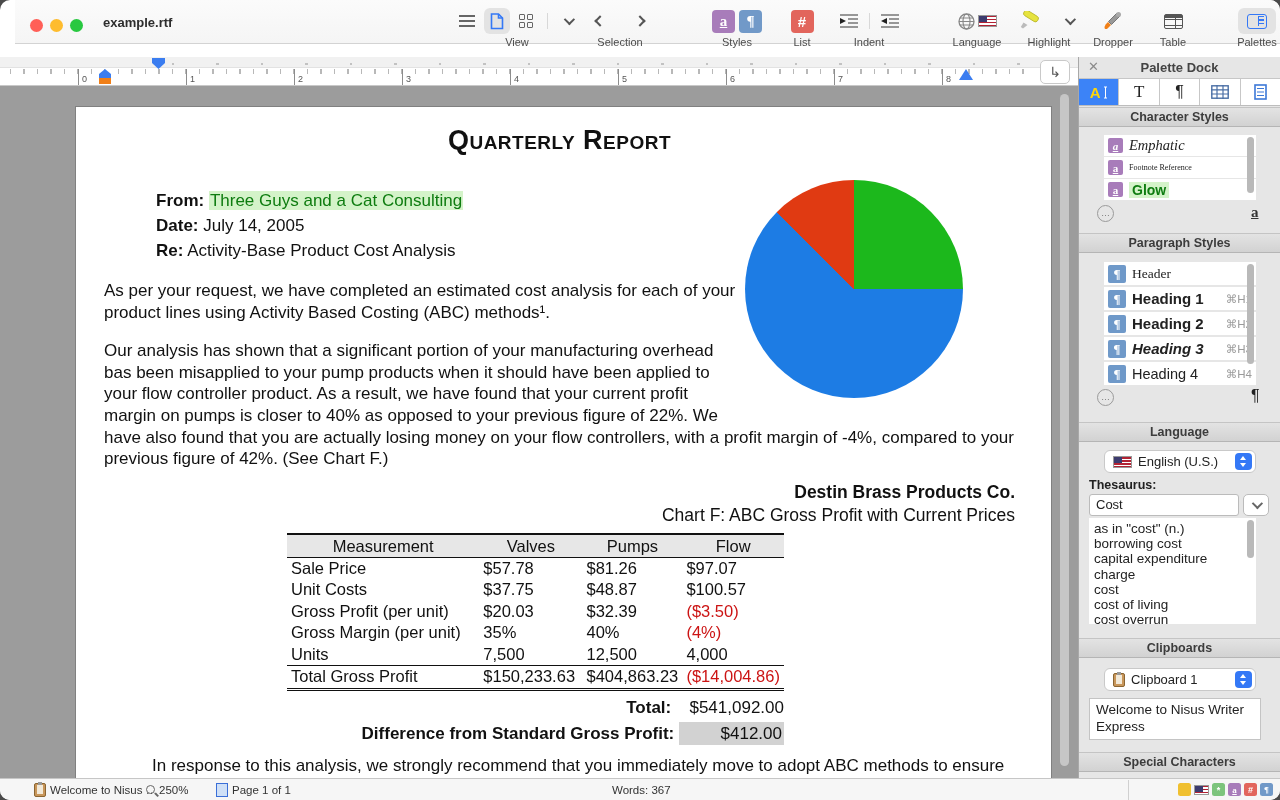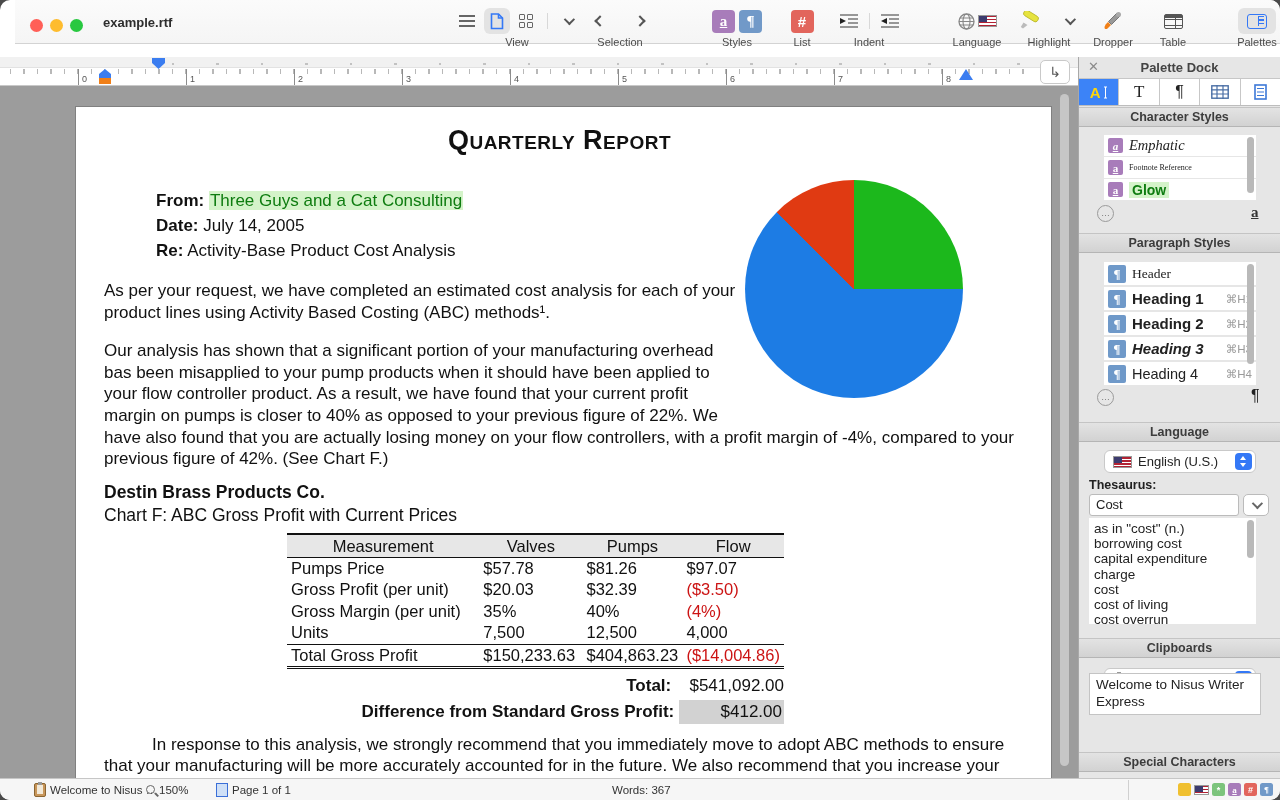--- a/index.html
+++ b/index.html
@@ -74,21 +74,21 @@
         border:1px solid #808080;border-bottom:none;font-family:Liberation Sans, sans-serif;color:#111;}
   .doc-scroll{position:absolute;left:1060px;top:8px;width:9px;height:672px;background:#c6c6c6;border-radius:5px;}
   .page-inner{position:absolute;left:28px;top:18px;width:911px;}
   .doc-title{text-align:center;font-variant:small-caps;font-weight:700;font-size:27px;letter-spacing:0.5px;}
   .flow{margin-top:12px;font-size:17px;line-height:21.6px;}
   .float-spacer{float:right;width:273px;height:229px;}
   .meta{margin:32px 0 0 52px;line-height:25px;}
   .meta b{font-weight:700;}
   .hl-green{color:var(--green_text);background:var(--green_bg);padding:0 1px;}
   .para{margin-top:17px;text-align:left;}
-  .center-line{text-align:left;margin-top:10px;font-size:17.5px;}
+  .center-line{text-align:right;margin-top:10px;font-size:17.5px;}
   .center-line.bold{font-weight:700;margin-top:12px;}
   .pie{position:absolute;left:669px;top:73px;width:218px;height:218px;border-radius:50%;}
 
   
   table.abc{border-collapse:collapse;margin:6px 0 0 183px;width:497px;font-size:16.5px;}
   table.abc th{background:#e7e7e7;border-top:2px solid #111;border-bottom:1.5px solid #111;
     font-weight:400;text-align:center;padding:0 4px;line-height:22px;}
   table.abc td{padding:0 4px;line-height:21.5px;white-space:nowrap;}
   table.abc td.num{text-align:left;}
   table.abc tr.units td{border-bottom:1.5px solid #111;}
@@ -347,24 +347,30 @@
             <thead>
               <tr>
                 <th style="width:200px">Measurement</th>
                 <th style="width:105px">Valves</th>
                 <th style="width:100px">Pumps</th>
                 <th style="width:92px">Flow</th>
               </tr>
             </thead>
             <tbody>
               <tr>
-                <td>Pumps Price</td>
+                <td>Sale Price</td>
                 <td class="num">$57.78</td>
                 <td class="num">$81.26</td>
                 <td class="num">$97.07</td>
+              </tr>
+              <tr>
+                <td>Unit Costs</td>
+                <td class="num">$37.75</td>
+                <td class="num">$48.87</td>
+                <td class="num">$100.57</td>
               </tr>
               <tr>
                 <td>Gross Profit (per unit)</td>
                 <td class="num">$20.03</td>
                 <td class="num">$32.39</td>
                 <td class="num neg">($3.50)</td>
               </tr>
               <tr>
                 <td>Gross Margin (per unit)</td>
                 <td class="num">35%</td>
@@ -503,33 +509,33 @@
       <div>cost overrun</div>
     </div>
     <div class="thumb" style="left:168px;top:463px;height:38px;"></div>
 
     <div class="secbar" style="top:581px">Clipboards</div>
     <div class="pill" style="top:611px">
       <span class="clip-icon"></span>
       <span class="lbl">Clipboard 1</span>
       <span class="stepper"></span>
     </div>
-    <div class="clipbox" style="top:616px">Welcome to Nisus Writer Express</div>
+    <div class="clipbox" style="top:641px">Welcome to Nisus Writer Express</div>
 
     <div class="secbar" style="top:695px">Special Characters</div>
   </div>
 
   <div class="statusbar">
     <div class="st-item" style="left:34px">
       <span class="clip-icon"></span>
       <span>Welcome to Nisus …</span>
     </div>
     <div class="st-item" style="left:146px">
       <span class="mag"></span>
-      <span>150%</span>
+      <span>250%</span>
     </div>
     <div class="st-item" style="left:216px">
       <span class="pagebadge"></span>
       <span>Page 1 of 1</span>
     </div>
     <div class="st-item" style="left:612px">
       <span>Words: 367</span>
     </div>
     <div class="st-sep"></div>
     <div class="st-item" style="left:1178px;gap:3px;">

